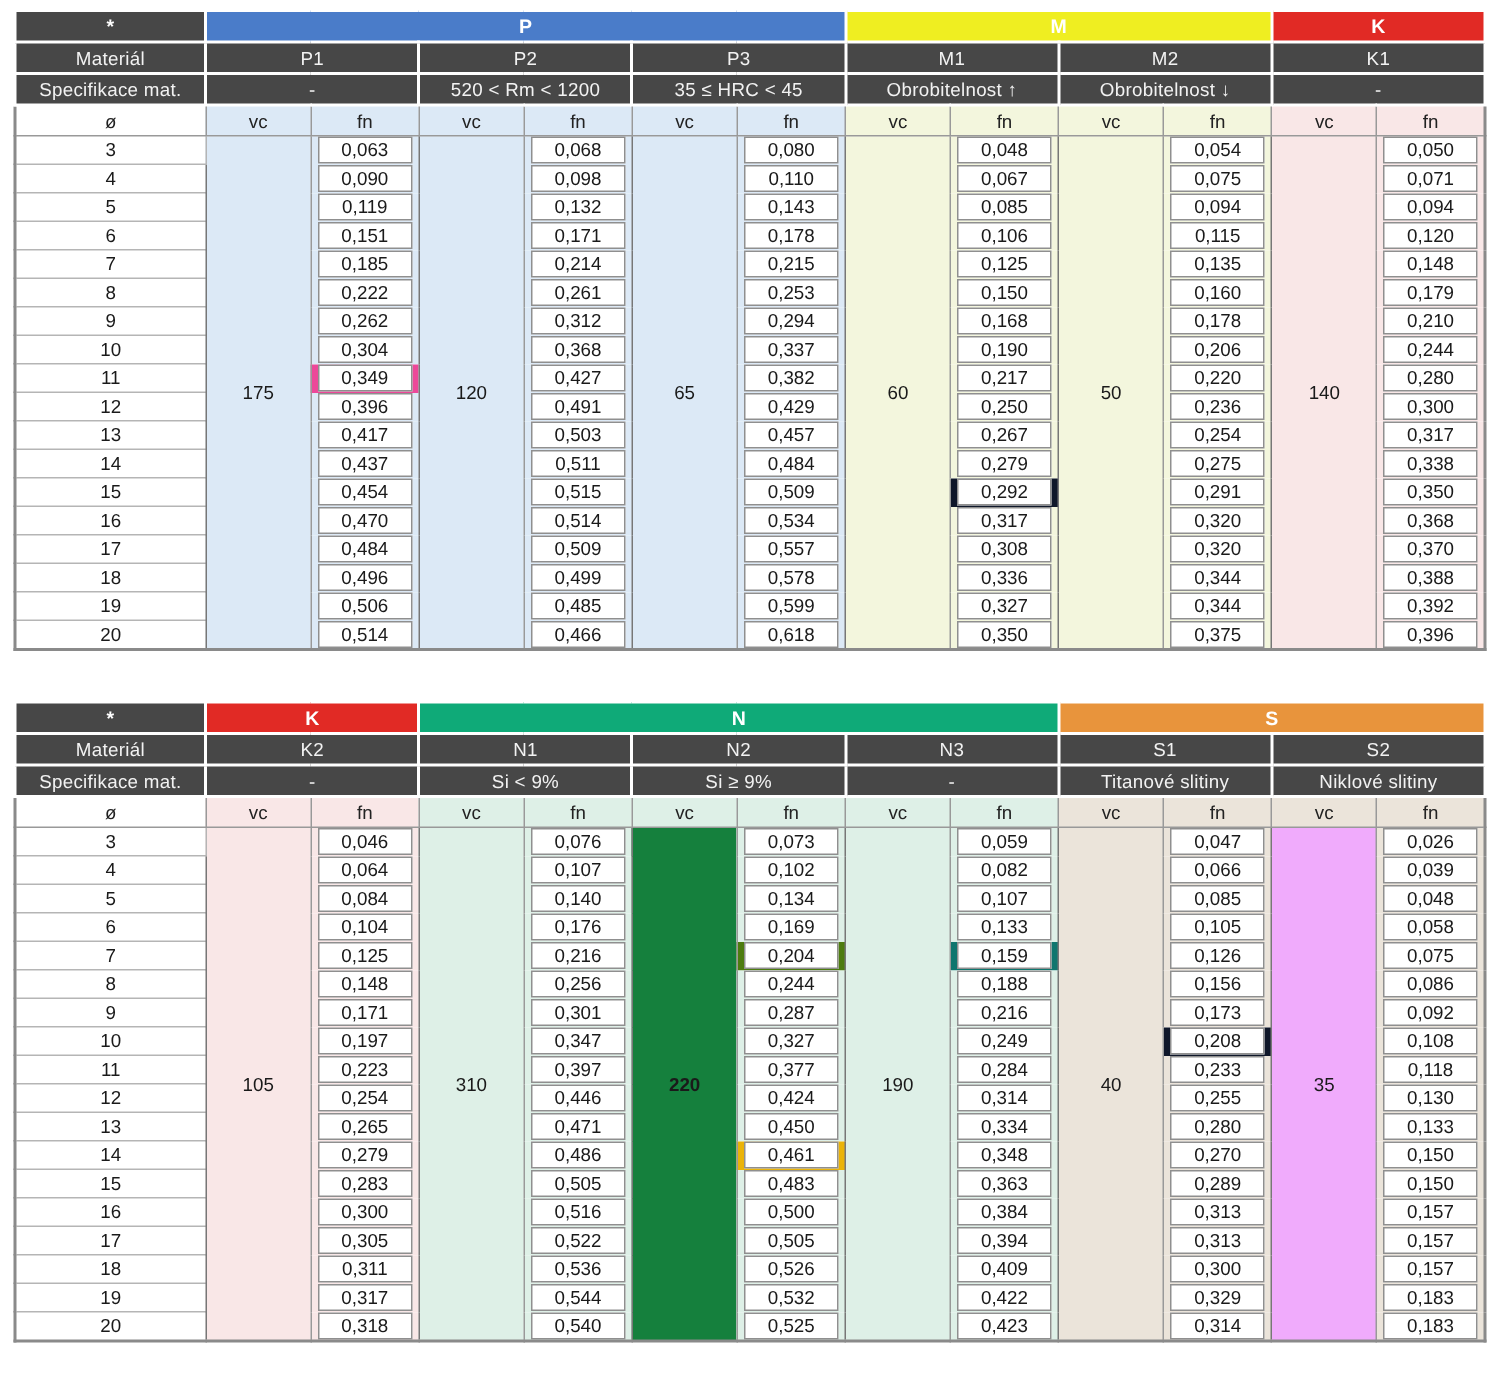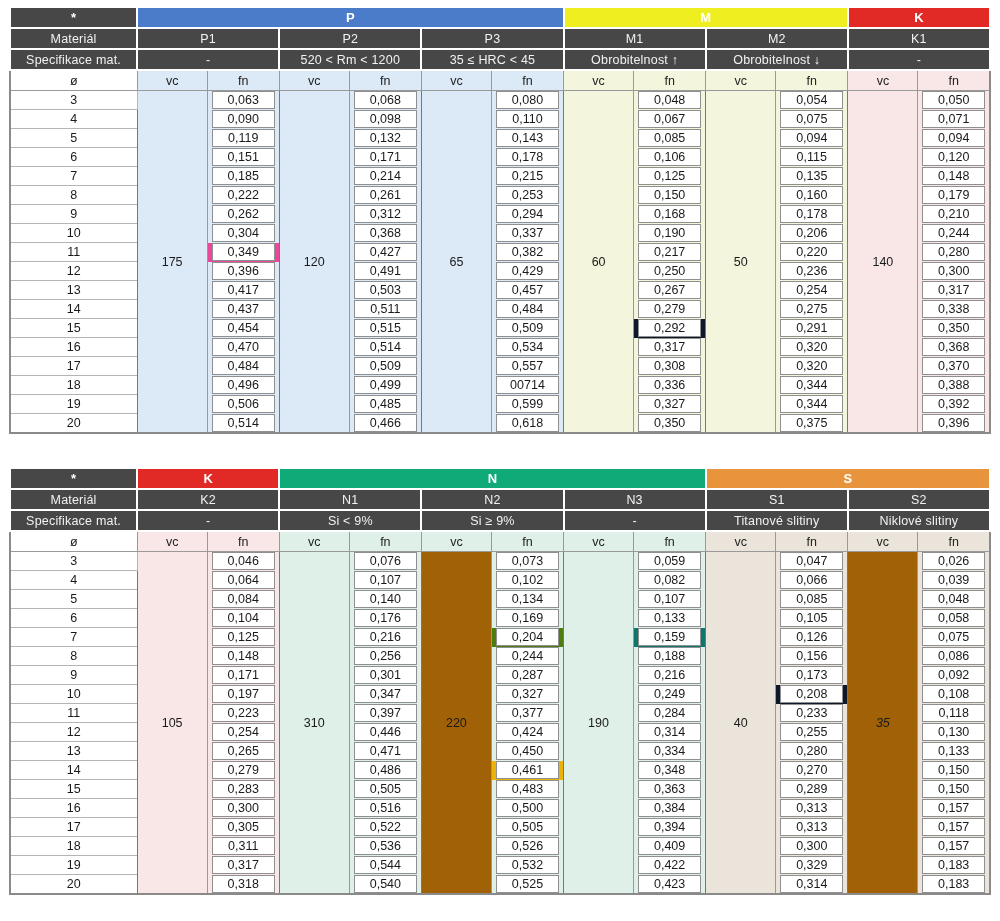--- a/index.html
+++ b/index.html
@@ -412,21 +412,21 @@
           </tr>
           <tr>
             <td class="diam">18</td>
             <td class="fn" style="background: rgb(220, 233, 246);">
               <div class="box">0,496</div>
             </td>
             <td class="fn" style="background: rgb(220, 233, 246);">
               <div class="box">0,499</div>
             </td>
             <td class="fn" style="background: rgb(220, 233, 246);">
-              <div class="box">00714</div>
+              <div class="box">0,578</div>
             </td>
             <td class="fn" style="background: rgb(243, 246, 221);">
               <div class="box">0,336</div>
             </td>
             <td class="fn" style="background: rgb(243, 246, 221);">
               <div class="box">0,344</div>
             </td>
             <td class="fn" style="background: rgb(249, 231, 231);">
               <div class="box">0,388</div>
             </td>
@@ -536,33 +536,33 @@
           <tr>
             <td class="diam">3</td>
             <td class="vc grp-b" rowspan="18" style="background: rgb(249, 231, 231);">105</td>
             <td class="fn" style="background: rgb(249, 231, 231);">
               <div class="box">0,046</div>
             </td>
             <td class="vc grp-b" rowspan="18" style="background: rgb(222, 240, 231);">310</td>
             <td class="fn" style="background: rgb(222, 240, 231);">
               <div class="box">0,076</div>
             </td>
-            <td class="vc grp-b" rowspan="18" style="background: #a16207;">220</td>
+            <td class="vc grp-b" rowspan="18" style="background: #15803d; font-weight: bold;">220</td>
             <td class="fn" style="background: rgb(222, 240, 231);">
               <div class="box">0,073</div>
             </td>
             <td class="vc grp-b" rowspan="18" style="background: rgb(222, 240, 231);">190</td>
             <td class="fn" style="background: rgb(222, 240, 231);">
               <div class="box">0,059</div>
             </td>
             <td class="vc grp-b" rowspan="18" style="background: rgb(235, 228, 218);">40</td>
             <td class="fn" style="background: rgb(235, 228, 218);">
               <div class="box">0,047</div>
             </td>
-            <td class="vc grp-b" rowspan="18" style="background: #a16207; font-style: italic;">35</td>
+            <td class="vc grp-b" rowspan="18" style="background: #f0abfc;">35</td>
             <td class="fn" style="background: rgb(235, 228, 218);">
               <div class="box">0,026</div>
             </td>
           </tr>
           <tr>
             <td class="diam">4</td>
             <td class="fn" style="background: rgb(249, 231, 231);">
               <div class="box">0,064</div>
             </td>
             <td class="fn" style="background: rgb(222, 240, 231);">

